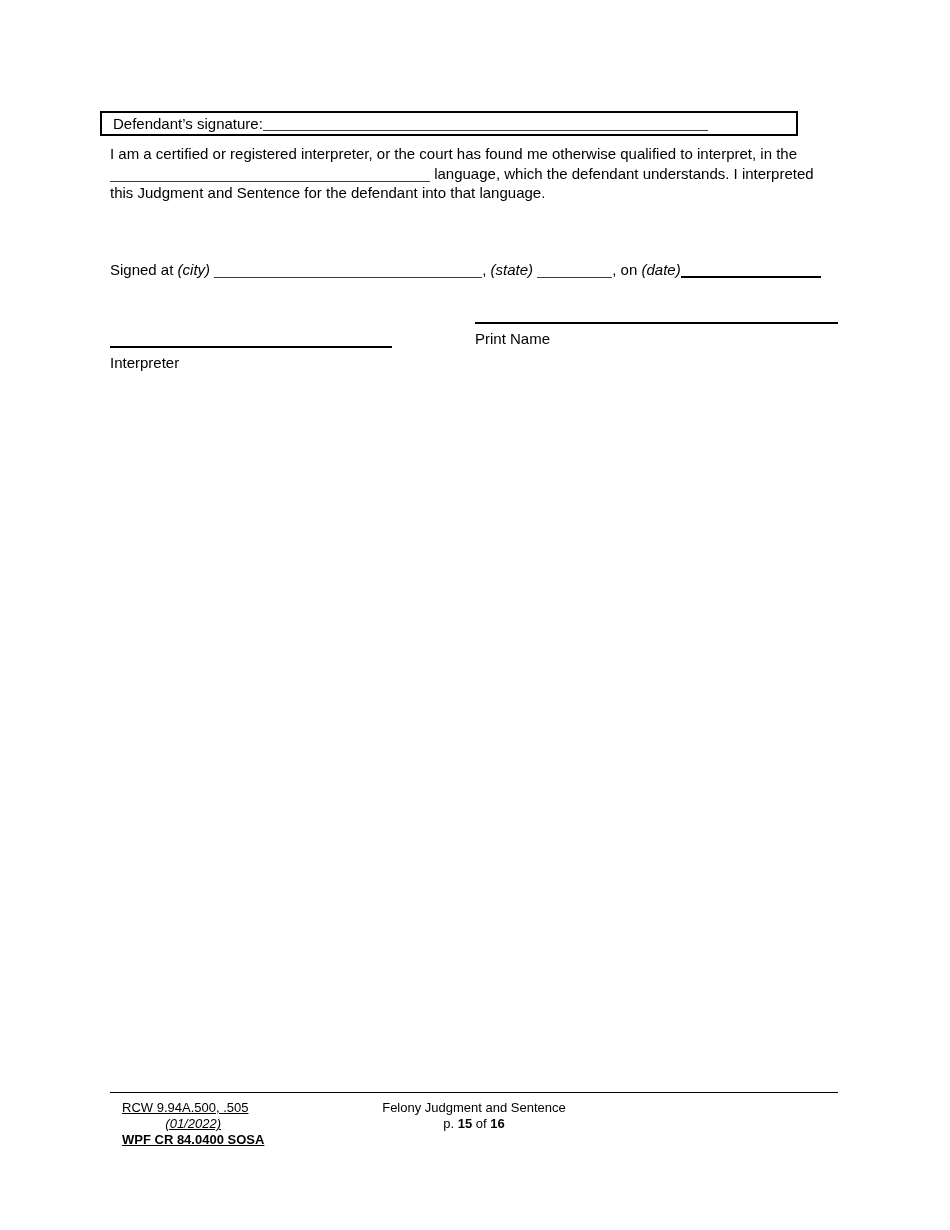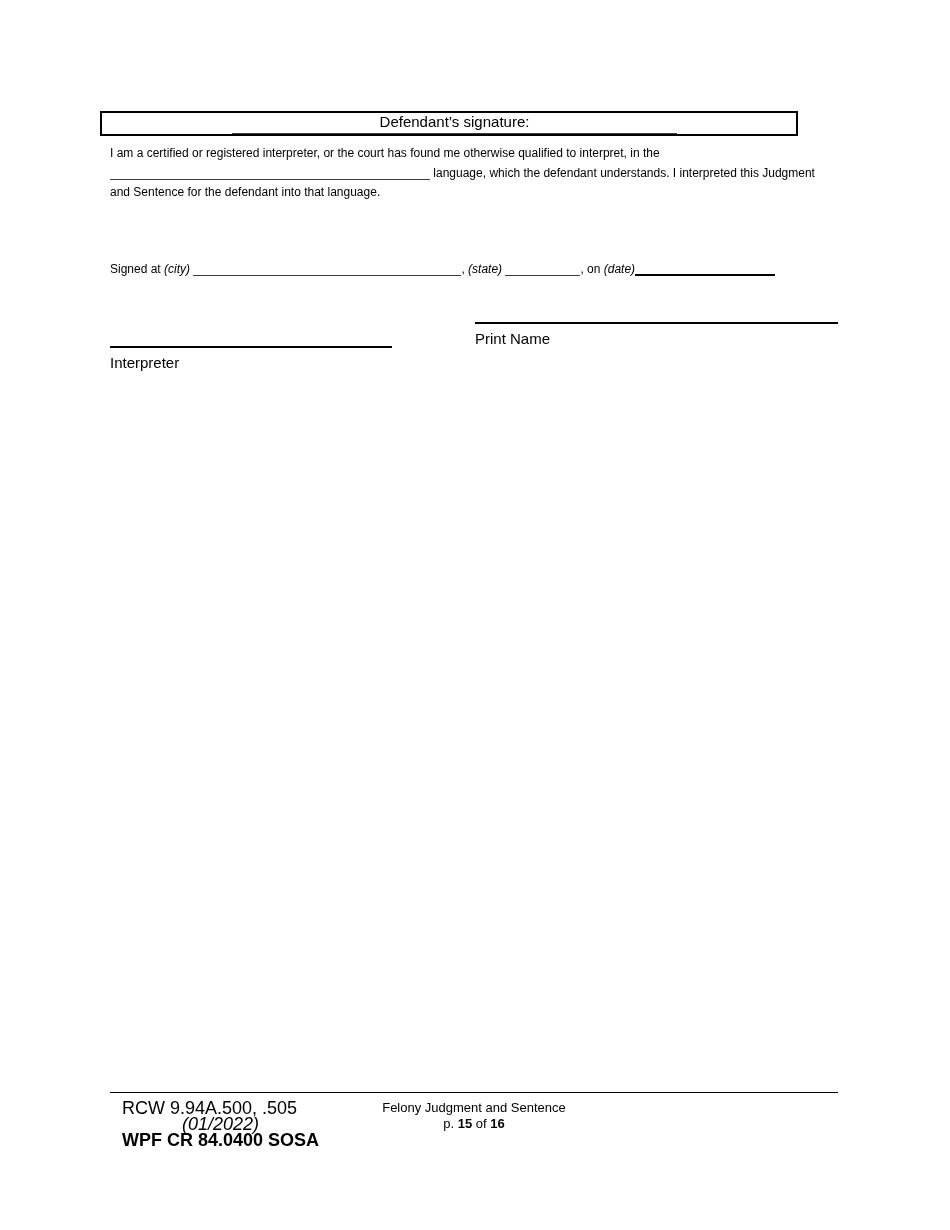--- a/index.html
+++ b/index.html
@@ -9,33 +9,33 @@
     font-family:"Liberation Sans","DejaVu Sans",sans-serif;
     color:#000;
   }
   .page { position:absolute; inset:0; background:#fff; }
 
   
   .sig-box {
     position:absolute; left:100px; top:111px; width:698px; height:25px;
     border:2px solid #000; background:#fff;
     display:flex; align-items:center; padding-left:11px;
-    font-size:15px; white-space:nowrap;flex-direction:column;
+    font-size:15px; white-space:nowrap;
   }
 
   
   .blank {
     display:inline-block; height:15px; vertical-align:-3px;
     border-bottom:1px solid #3c3c3c;
   }
   .blank.solid { border-bottom:2px solid #000; }
 
   .para {
     position:absolute; left:110px; width:728px;
-    font-size:12px; line-height:19.5px; text-align:left;
+    font-size:15px; line-height:19.5px; text-align:left;
   }
   #para-interpreter { top:144px; }
   #para-certify { top:211px; }
   #line-signed { top:260px; white-space:nowrap; }
 
   .italic { font-style:italic;text-align:center; }
   .bold { font-weight:bold; }
 
   .w-sigbox { width:445px; }
   .w-language { width:320px; }
@@ -50,21 +50,21 @@
   .sig-rule { width:100%; height:0; border-top:2px solid #000; }
   .sig-lbl { display:block; margin-top:5px; }
 
   
   .footer-rule {
     position:absolute; left:110px; top:1092px; width:728px; height:0;
     border-top:1.5px solid #000;
   }
   .footer-left {
     position:absolute; left:122px; top:1100px;
-    font-size:18px; line-height:16px; white-space:nowrap;
+    font-size:13px; line-height:16px; white-space:nowrap;text-decoration:underline;
   }
   .footer-center {
     position:absolute; left:110px; top:1100px; width:728px;
     font-size:13px; line-height:16px; text-align:center;
   }
 </style>
 </head>
 <body>
 
 <div class="page">

